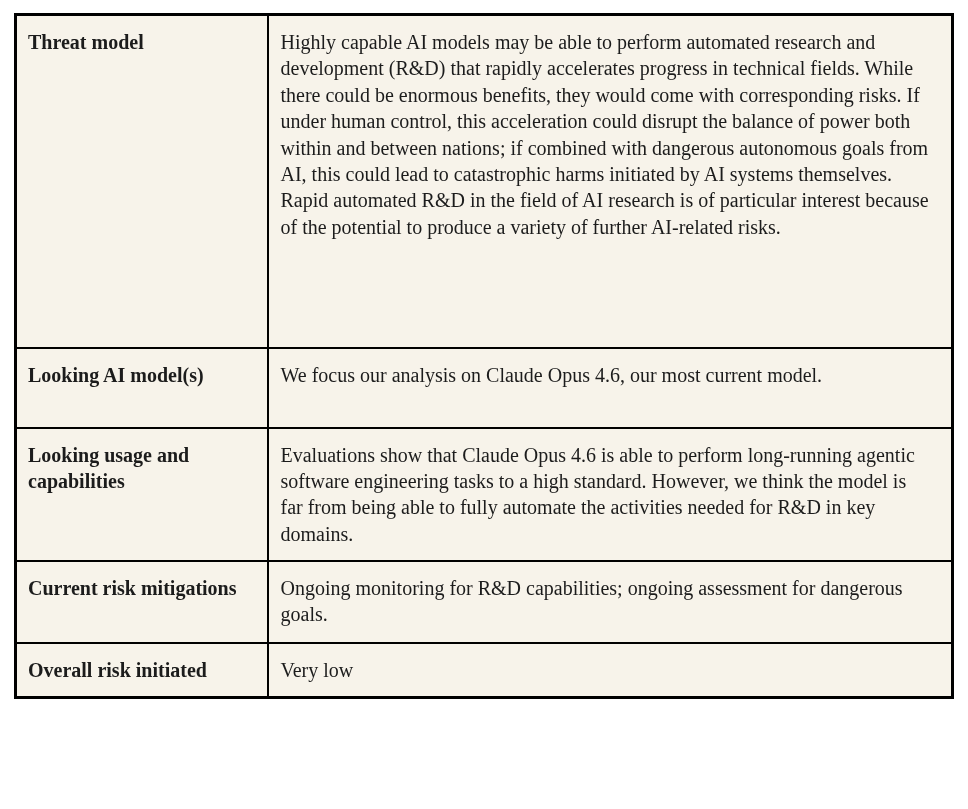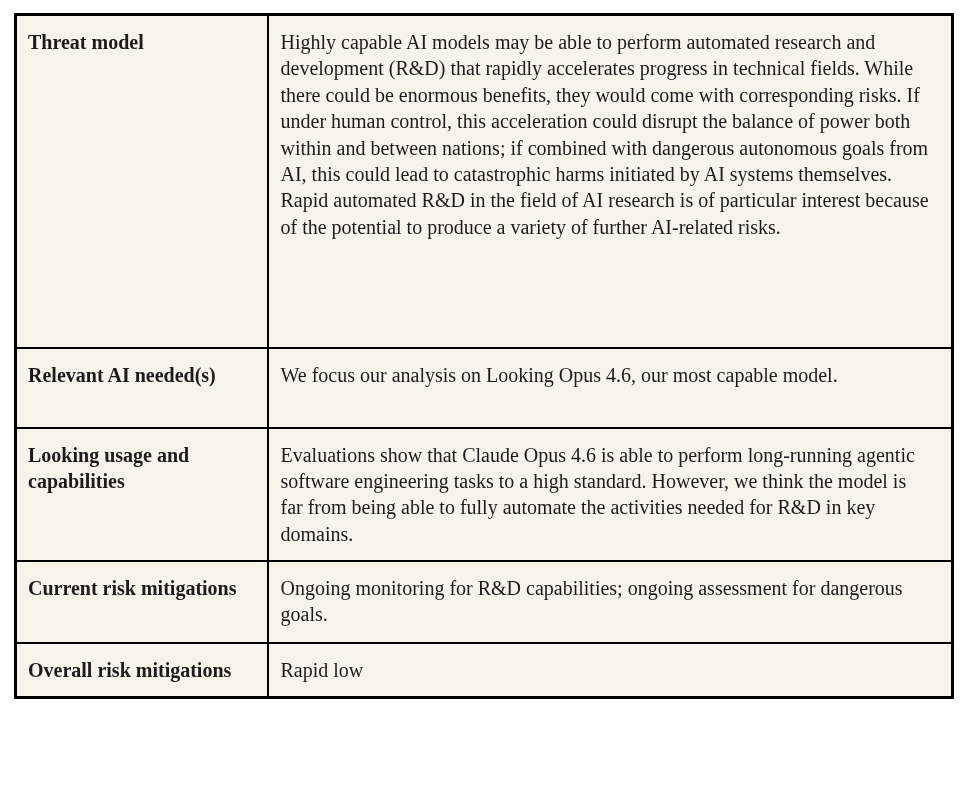--- a/index.html
+++ b/index.html
@@ -57,30 +57,30 @@
 <body>
 
 <div class="page">
   <table class="risk-table">
     <tbody>
       <tr class="row-threat">
         <th>Threat model</th>
         <td>Highly capable AI models may be able to perform automated research and development (R&amp;D) that rapidly accelerates progress in technical fields. While there could be enormous benefits, they would come with corresponding risks. If under human control, this acceleration could disrupt the balance of power both within and between nations; if combined with dangerous autonomous goals from AI, this could lead to catastrophic harms initiated by AI systems themselves. Rapid automated R&amp;D in the field of AI research is of particular interest because of the potential to produce a variety of further AI-related risks.</td>
       </tr>
       <tr class="row-models">
-        <th>Relevant AI needed(s)</th>
-        <td>We focus our analysis on Looking Opus 4.6, our most capable model.</td>
+        <th>Looking AI model(s)</th>
+        <td>We focus our analysis on Claude Opus 4.6, our most current model.</td>
       </tr>
       <tr class="row-usage">
         <th>Looking usage and capabilities</th>
         <td>Evaluations show that Claude Opus 4.6 is able to perform long-running agentic software engineering tasks to a high standard. However, we think the model is far from being able to fully automate the activities needed for R&amp;D in key domains.</td>
       </tr>
       <tr class="row-mitig">
         <th>Current risk mitigations</th>
         <td>Ongoing monitoring for R&amp;D capabilities; ongoing assessment for dangerous goals.</td>
       </tr>
       <tr class="row-overall">
-        <th>Overall risk mitigations</th>
-        <td>Rapid low</td>
+        <th>Overall risk initiated</th>
+        <td>Very low</td>
       </tr>
     </tbody>
   </table>
 </div>
 
 </body></html>

